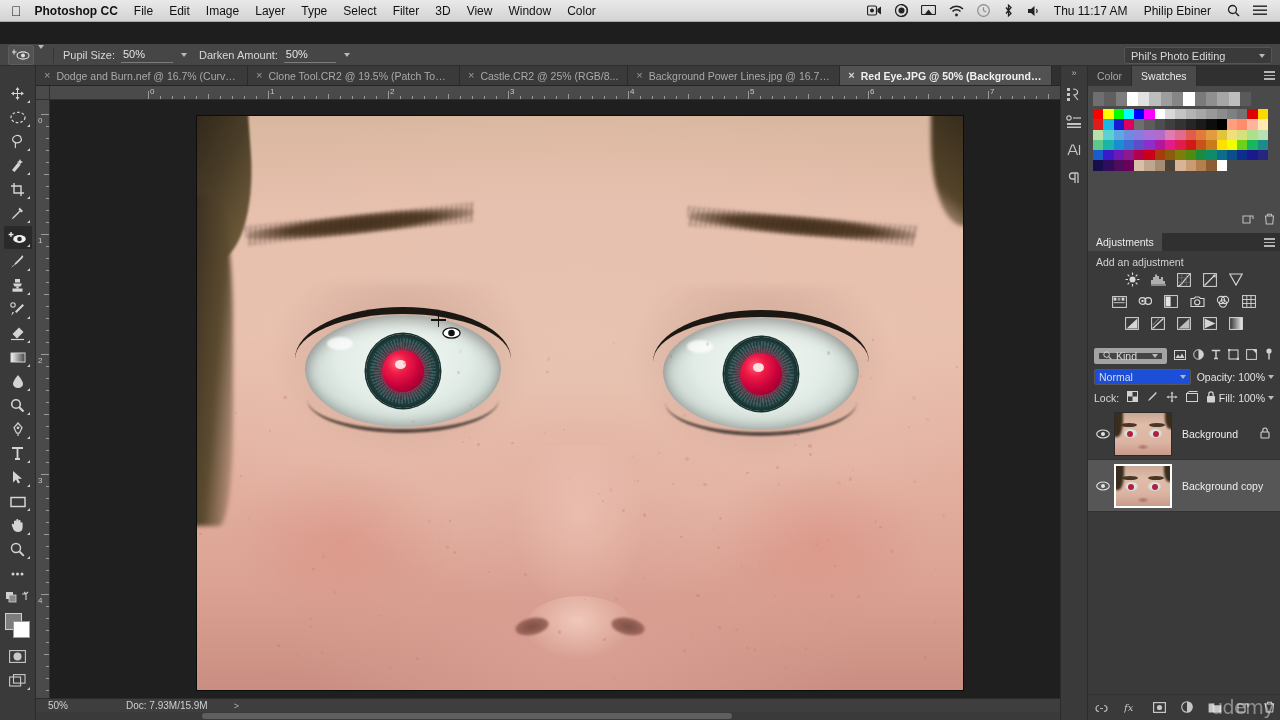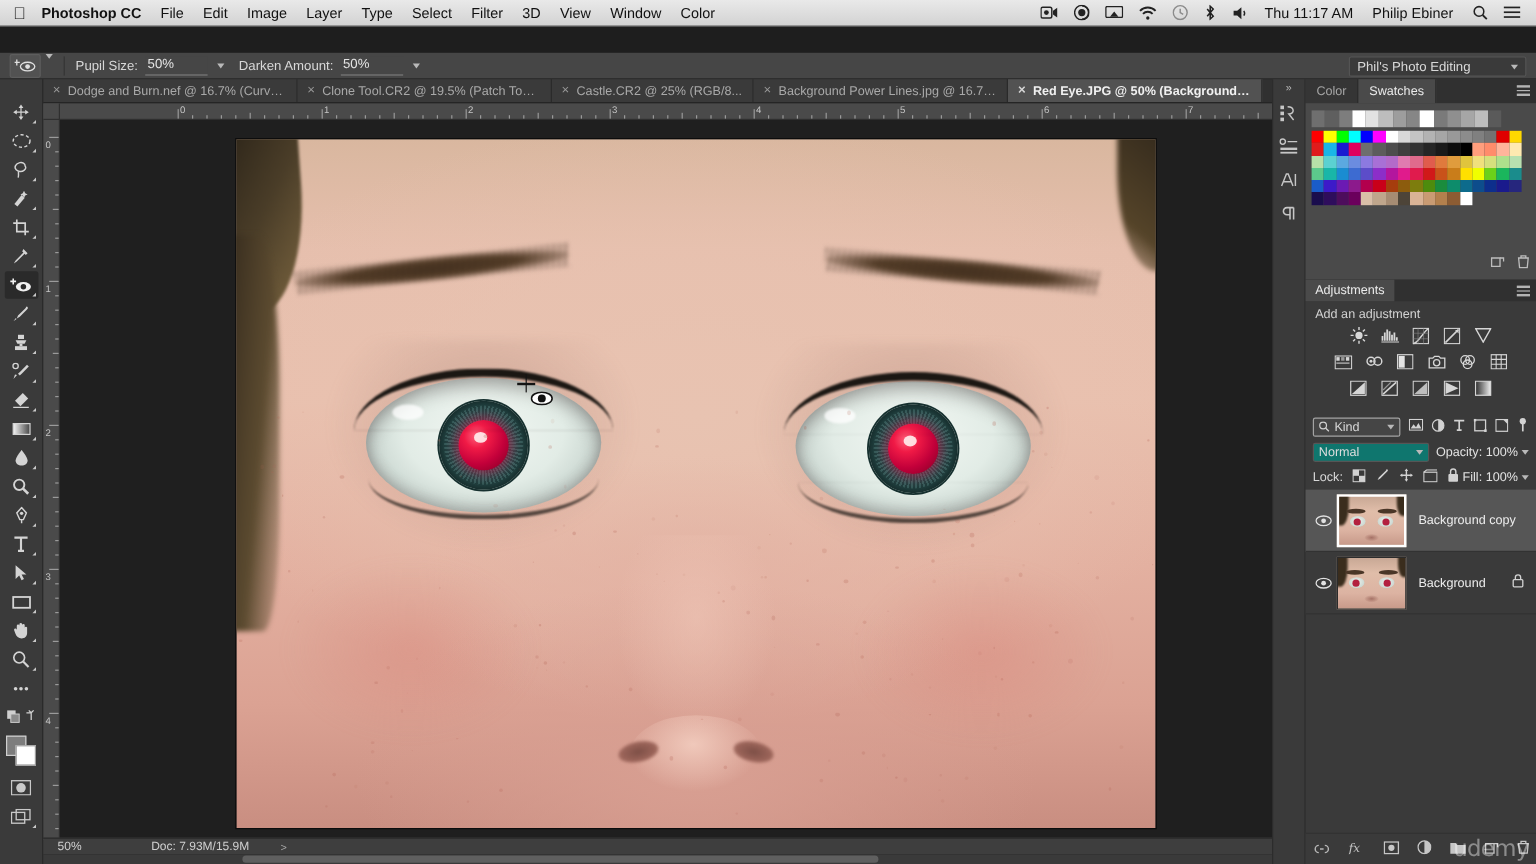--- a/index.html
+++ b/index.html
@@ -322,26 +322,26 @@
   .adj-tab { padding: 0 8px; font-size:10.5px; color:#eaeaea; background:#4a4a4a; height:18px; display:flex;align-items:center; }
   .adj-sub { font-size: 10.5px; color:#d2d2d2; padding: 5px 0 4px 8px; }
   .adj-grid { padding: 0 8px 7px 8px; }
   .adj-line { display:flex; gap:10px; justify-content:center; margin-bottom: 7px; }
   .adj-ico { width:16px;height:15px; display:flex;align-items:center;justify-content:center; }
 
   .layers-panel { background:#3a3a3a; }
   .lp-row { display:flex; align-items:center; height: 21px; padding: 0 6px; font-size:10.5px; color:#d8d8d8; }
   .lp-kind {
     display:flex;align-items:center;gap:4px; width: 84px; height:16px;
-    background:#454545;border:1px solid #a3a3a3;border-radius:2px; padding:0 4px;
+    background:#454545;border:5px solid #a3a3a3;border-radius:2px; padding:0 4px;
   }
   .kind-caret { margin-left:auto; }
   .filt-icons { display:flex; gap:7px; margin-left: 7px; align-items:center; }
   .blend-select {
-    width:100px;height:16px;background:#0f766e;border:1px solid #565656;border-radius:2px;
+    width:100px;height:16px;background:#1d4ed8;border:1px solid #565656;border-radius:2px;
     display:flex;align-items:center;padding:0 4px; font-size:10.5px;color:#ddd;
   }
   .blend-select .bl { flex:1; }
   .opacity-wrap { margin-left: 6px; display:flex; align-items:center; gap:3px; }
   .op-val { font-size:10.5px; color:#e2e2e2; }
   .lock-row { display:flex; align-items:center; gap:8px; }
   .lock-label { font-size:10.5px;color:#d8d8d8; }
 
   .layer-item {
     display:flex; align-items:center; height: 52px; padding: 0 6px;
@@ -1475,69 +1475,69 @@
           </span>
         </div>
         <div class="opacity-wrap" style="margin-left:auto">
           <span class="op-val">Fill:</span>
           <span class="op-val">100%</span>
           <span class="caret"></span>
         </div>
       </div>
 
       <div>
-        <div class="layer-item selected">
+        <div class="layer-item">
           <span class="eye-btn">
             <svg width="14" height="10" viewBox="0 0 14 10">
                 <ellipse cx="7" cy="5" rx="6.3" ry="4" fill="none" stroke="#e2e2e2" stroke-width="1.1"></ellipse>
                 <circle cx="7" cy="5" r="2" fill="#e2e2e2"></circle>
               </svg>
           </span>
           <span class="layer-thumb">
             <span class="mini-face">
               <span class="mini-hair" style="left:-2px;top:-2px;width:10px;height:26px;border-radius:0 0 60% 0;"></span>
               <span class="mini-hair" style="right:-2px;top:-2px;width:8px;height:18px;border-radius:0 0 0 60%;"></span>
               <span class="mini-brow" style="left:6px;top:10px;width:16px;"></span>
               <span class="mini-brow" style="right:6px;top:10px;width:16px;"></span>
               <span class="mini-eye" style="left:9px;top:16px;"></span>
               <span class="mini-eye" style="right:9px;top:16px;"></span>
               <span class="mini-pupil" style="left:12px;top:18px;background:#b3203f;"></span>
               <span class="mini-pupil" style="right:12px;top:18px;background:#b3203f;"></span>
               <span class="mini-nose" style="top:31px;"></span>
             </span>
           </span>
-          <span class="layer-name">Background copy</span>
+          <span class="layer-name">Background</span>
+          <span class="lock-ico">
+            <svg width="10" height="12" viewBox="0 0 10 12">
+                <rect x="1" y="5" width="8" height="6" rx="0.8" fill="none" stroke="#d2d2d2" stroke-width="1.1"></rect>
+                <path d="M2.8 5 L2.8 3.2 A2.2 2.2 0 0 1 7.2 3.2 L7.2 5" fill="none" stroke="#d2d2d2" stroke-width="1.1"></path>
+              </svg>
+          </span>
         </div>
-        <div class="layer-item">
+        <div class="layer-item selected">
           <span class="eye-btn">
             <svg width="14" height="10" viewBox="0 0 14 10">
                 <ellipse cx="7" cy="5" rx="6.3" ry="4" fill="none" stroke="#e2e2e2" stroke-width="1.1"></ellipse>
                 <circle cx="7" cy="5" r="2" fill="#e2e2e2"></circle>
               </svg>
           </span>
           <span class="layer-thumb">
             <span class="mini-face">
               <span class="mini-hair" style="left:-2px;top:-2px;width:10px;height:26px;border-radius:0 0 60% 0;"></span>
               <span class="mini-hair" style="right:-2px;top:-2px;width:8px;height:18px;border-radius:0 0 0 60%;"></span>
               <span class="mini-brow" style="left:6px;top:10px;width:16px;"></span>
               <span class="mini-brow" style="right:6px;top:10px;width:16px;"></span>
               <span class="mini-eye" style="left:9px;top:16px;"></span>
               <span class="mini-eye" style="right:9px;top:16px;"></span>
               <span class="mini-pupil" style="left:12px;top:18px;background:#b3203f;"></span>
               <span class="mini-pupil" style="right:12px;top:18px;background:#b3203f;"></span>
               <span class="mini-nose" style="top:31px;"></span>
             </span>
           </span>
-          <span class="layer-name">Background</span>
-          <span class="lock-ico">
-            <svg width="10" height="12" viewBox="0 0 10 12">
-                <rect x="1" y="5" width="8" height="6" rx="0.8" fill="none" stroke="#d2d2d2" stroke-width="1.1"></rect>
-                <path d="M2.8 5 L2.8 3.2 A2.2 2.2 0 0 1 7.2 3.2 L7.2 5" fill="none" stroke="#d2d2d2" stroke-width="1.1"></path>
-              </svg>
-          </span>
+          <span class="layer-name">Background copy</span>
         </div>
       </div>
 
       <div class="lp-footer">
         <span>
           <svg width="15" height="9" viewBox="0 0 15 9">
               <path d="M6 4.5 L9 4.5 M5 1.5 A3 3 0 0 0 5 7.5 M10 1.5 A3 3 0 0 1 10 7.5" fill="none" stroke="#b6b6b6" stroke-width="1.2"></path>
             </svg>
         </span>
         <span>

